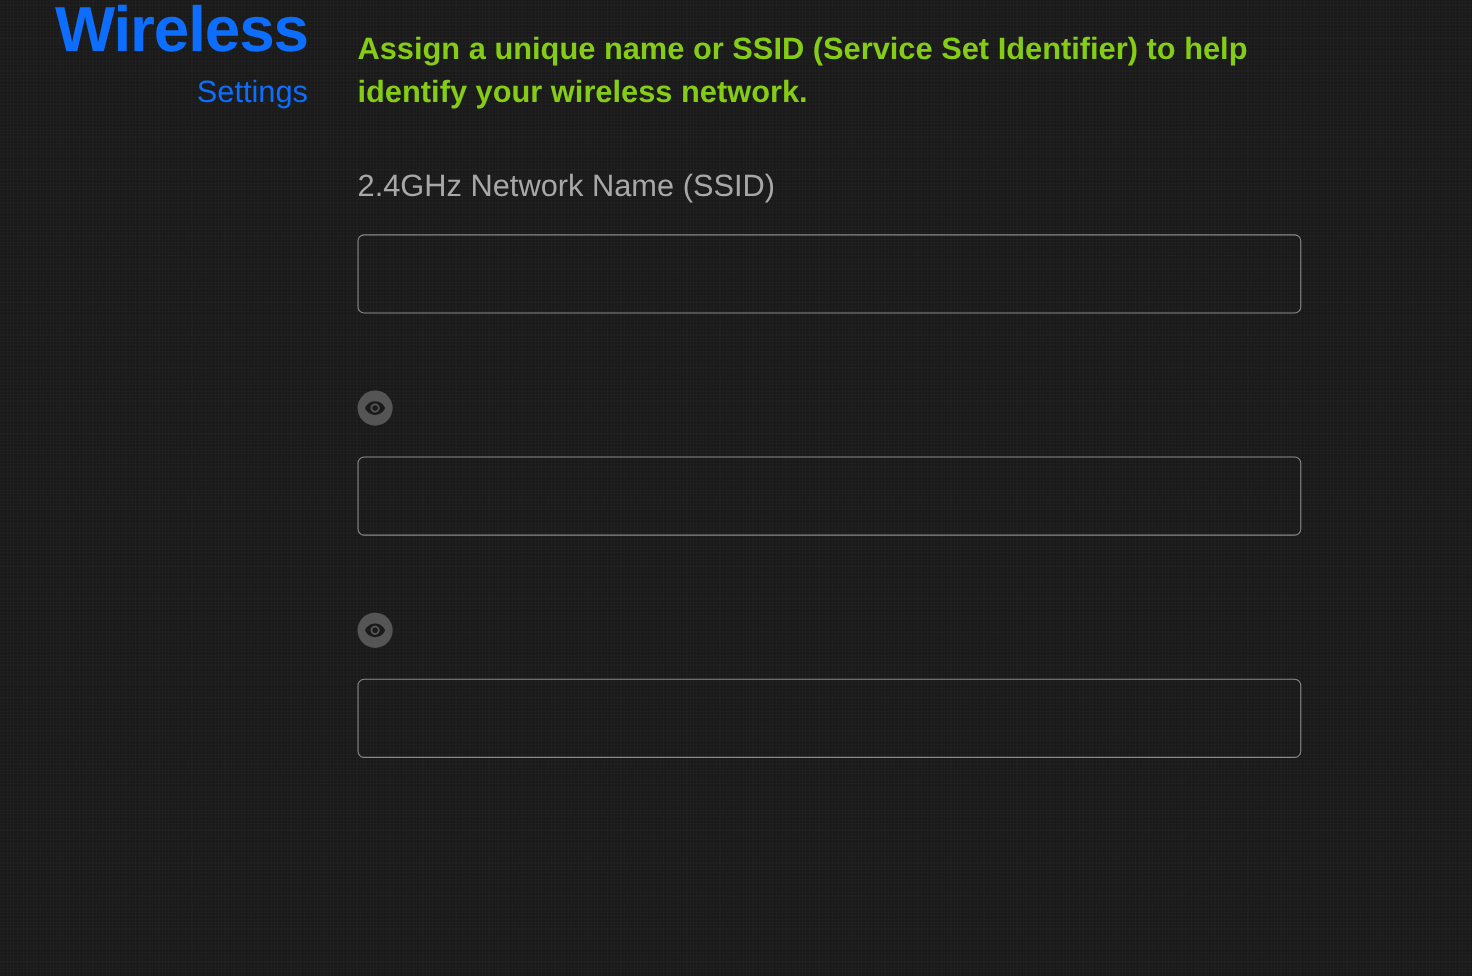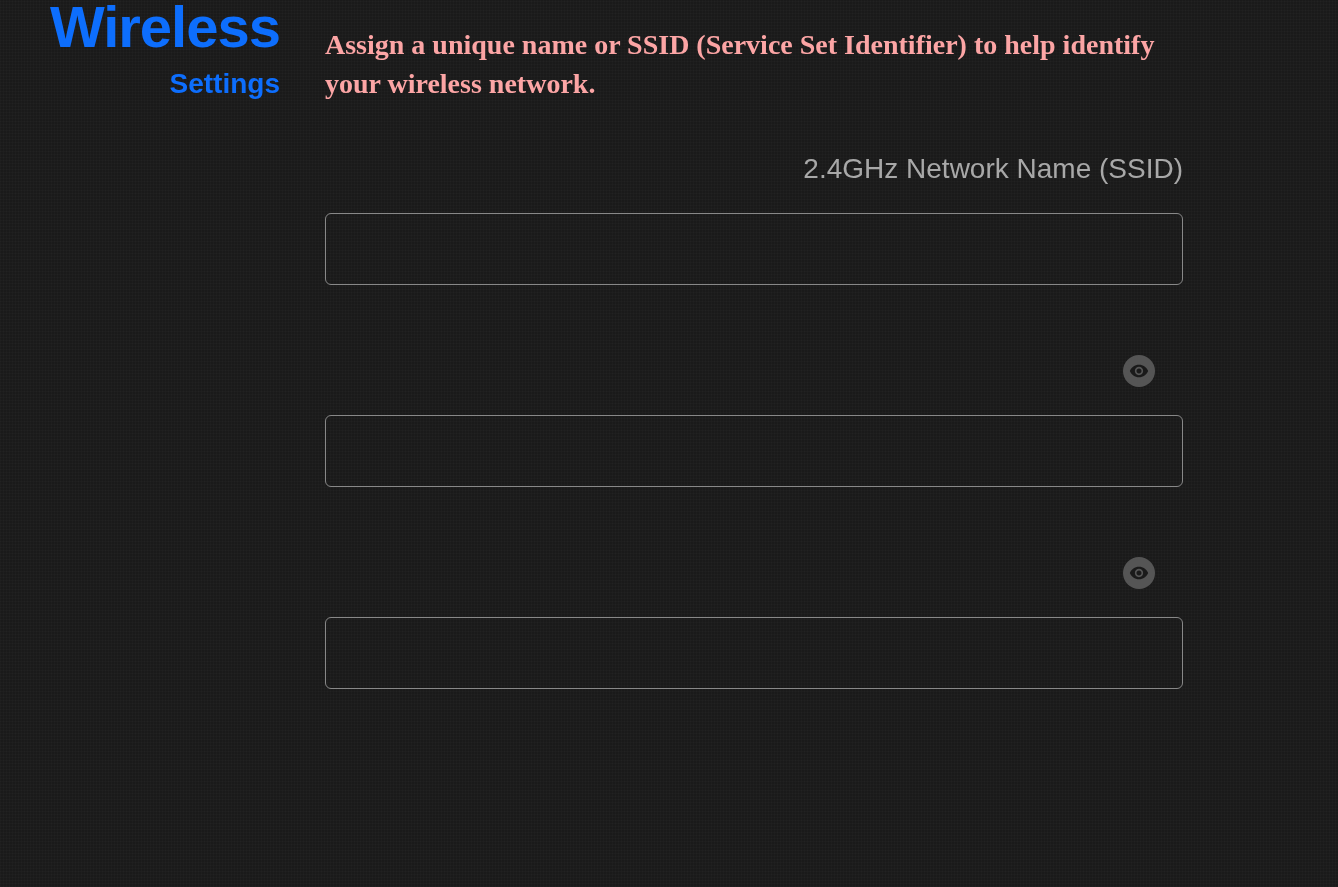--- a/index.html
+++ b/index.html
@@ -32,45 +32,44 @@
       font-weight: bold;
       color: #0d6efd;
       letter-spacing: -1px;
       line-height: 1;
       margin-top: -2px;
     }
     .sidebar-subtitle {
       font-size: 28px;
       color: #0d6efd;
       margin-top: 12px;
-      font-weight: bold;
+      font-weight: normal;
       text-align: right;
     }
     .main {
       flex: 1;
       padding-left: 35px;
       padding-right: 150px;
       padding-top: 25px;
     }
     .description {
       font-size: 28px;
       font-weight: bold;
-      color: #fca5a5;
+      color: #84cc16;
       line-height: 1.4;
       margin-bottom: 50px;
       max-width: 850px;
-      font-family: Liberation Serif, serif;
     }
     .field-group {
       margin-bottom: 70px;
     }
     .field-label-row {
       display: flex;
       align-items: center;
-      justify-content: flex-end;
+      justify-content: flex-start;
       margin-bottom: 28px;
       max-width: 858px;
     }
     .field-label {
       font-size: 28px;
       color: #a8a8a8;
       font-weight: normal;
     }
     .eye-toggle {
       width: 32px;

